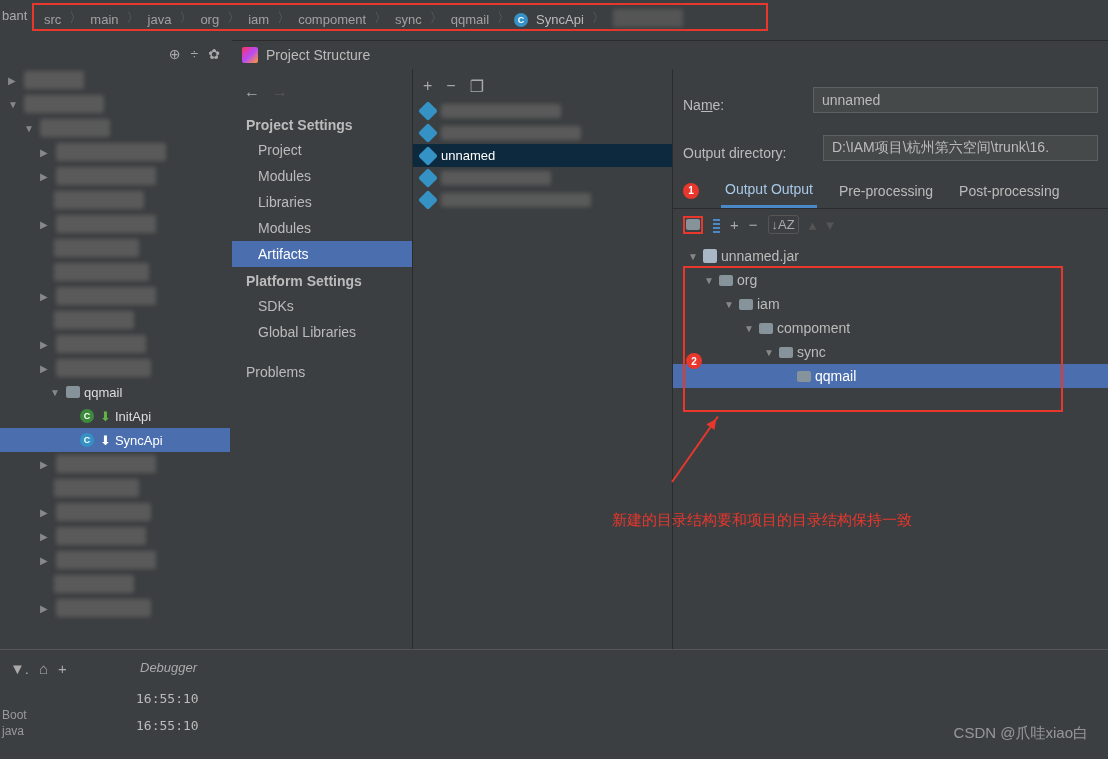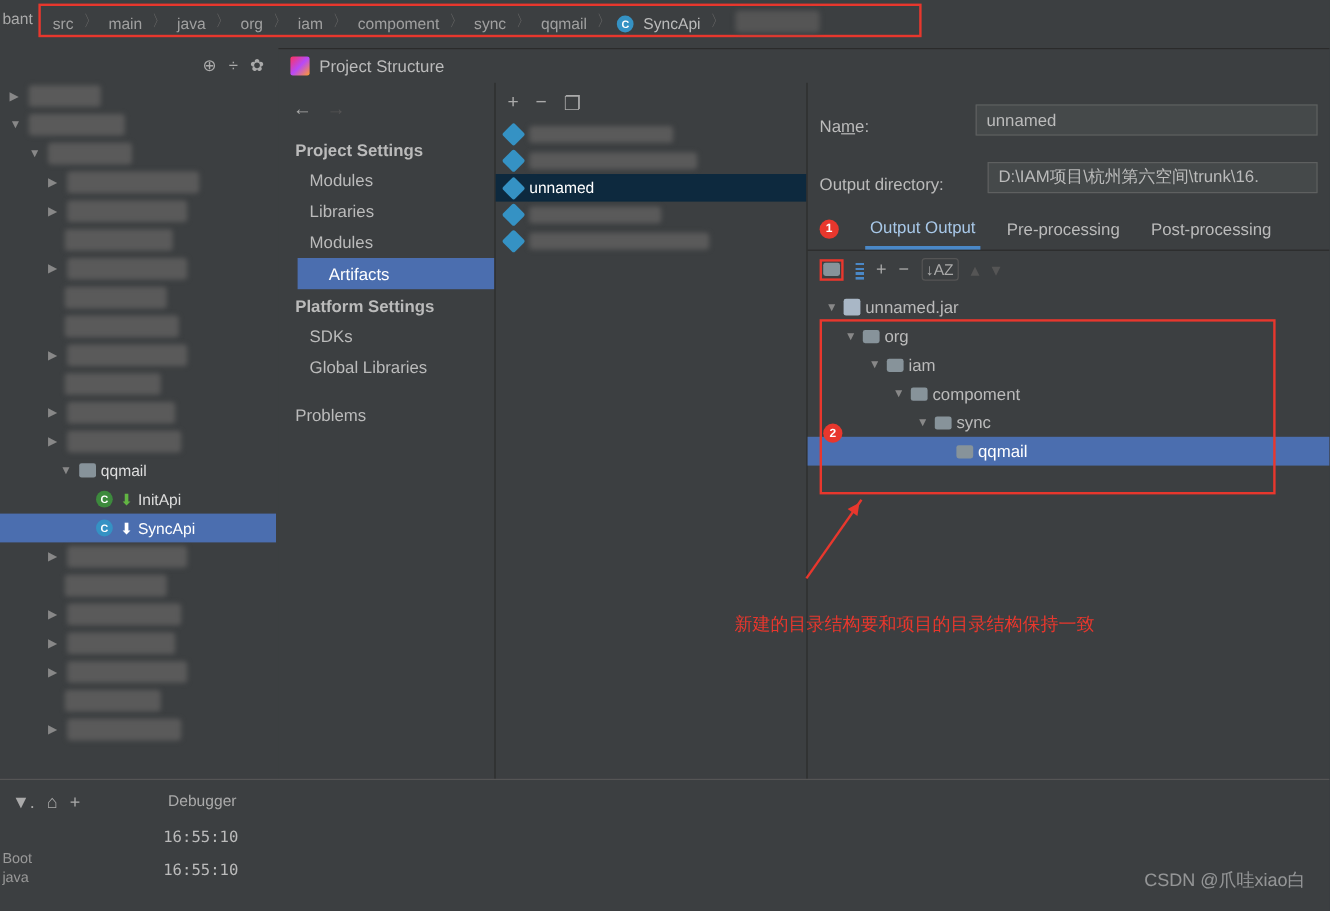--- a/index.html
+++ b/index.html
@@ -31,21 +31,21 @@
 
 .dialog { position: absolute; top: 40px; left: 232px; right: 0; bottom: 0; background: #3C3F41; border-top: 1px solid #2B2B2B; }
 .dialog-title { display: flex; align-items: center; gap: 8px; padding: 6px 10px; font-size: 14px; color: #BBBBBB; }
 .ij-icon { width: 16px; height: 16px; background: linear-gradient(135deg, #FE315D 0%, #B74AF7 50%, #FF9A2A 100%); border-radius: 2px; display: inline-block; }
 
 .dialog-body { display: flex; height: calc(100% - 32px); }
 .nav-col { width: 180px; padding: 10px 0; }
 .nav-header { display: flex; gap: 12px; padding: 4px 12px 10px; color: #AAA; font-size: 16px; }
 .nav-group { padding: 6px 14px 4px; font-weight: bold; color: #BBB; font-size: 14px; }
 .nav-item { padding: 5px 14px 5px 26px; cursor: default; font-size: 14px; }
-.nav-item.selected { background: #4B6EAF; color: #fff; margin-left: 16px; }
+.nav-item.selected { background: #4B6EAF; color: #fff; }
 
 .artifact-col { width: 260px; border-left: 1px solid #2B2B2B; padding-top: 4px; }
 .artifact-toolbar { display: flex; gap: 14px; padding: 4px 10px; font-size: 16px; color: #AAA; }
 .artifact-item { display: flex; align-items: center; gap: 6px; padding: 4px 8px; }
 .artifact-item.selected { background: #0D293E; color: #fff; }
 .jar-icon { width: 14px; height: 14px; background: #3592C4; transform: rotate(45deg); border-radius: 2px; display: inline-block; }
 .artifact-blur { height: 14px; background: #5A5A5A; filter: blur(2px); border-radius: 3px; }
 
 .detail-col { flex: 1; border-left: 1px solid #2B2B2B; padding: 14px 0 0 0; }
 .form-row { display: flex; align-items: flex-end; padding: 4px 10px; gap: 10px; }
@@ -73,21 +73,21 @@
 .jar-archive { width: 14px; height: 14px; background: #A9B7C6; border-radius: 2px; display: inline-block; }
 .dir-icon { width: 14px; height: 11px; background: #87939A; border-radius: 2px; display: inline-block; }
 
 .annotation { position: absolute; color: #E8372D; font-size: 15px; }
 .arrow-line { position: absolute; width: 80px; height: 2px; background: #E8372D; transform-origin: left center; }
 .arrow-line::after { content: ''; position: absolute; right: -2px; top: -4px; border: 5px solid transparent; border-left: 10px solid #E8372D; }
 
 
 .bottom-panel { position: absolute; bottom: 0; left: 0; right: 0; height: 110px; background: #3C3F41; border-top: 1px solid #555; display: flex; }
 .bp-icons { width: 130px; display: flex; align-items: flex-start; gap: 10px; padding: 10px; color: #AAA; font-size: 15px; }
-.bp-tab { padding: 10px; color: #AAA; font-size: 13px; }
+.bp-tab { padding: 10px; color: #AAA; font-size: 13px; font-style: italic; }
 .bp-log { font-family: Consolas, monospace; font-size: 13px; color: #BBB; padding: 6px; }
 .bp-side { position: absolute; bottom: 20px; left: 0; color: #999; font-size: 12px; line-height: 16px; padding-left: 2px; }
 
 .watermark { position: absolute; bottom: 16px; right: 20px; color: rgba(255,255,255,0.45); font-size: 15px; }
 </style>
 </head>
 <body>
 
 <span style="position:absolute;top:8px;left:2px;color:#AAA;font-size:13px">bant</span>
 <div class="breadcrumb">
@@ -216,20 +216,21 @@
     <span>Project Structure</span>
   </div>
   <div class="dialog-body">
 
     <div class="nav-col">
       <div class="nav-header">
         <span>←</span>
         <span style="color:#555">→</span>
       </div>
       <div class="nav-group">Project Settings</div>
+      <div class="nav-item">Project</div>
       <div class="nav-item">Modules</div>
       <div class="nav-item">Libraries</div>
       <div class="nav-item">Modules</div>
       <div class="nav-item selected">Artifacts</div>
       <div class="nav-group">Platform Settings</div>
       <div class="nav-item">SDKs</div>
       <div class="nav-item">Global Libraries</div>
       <div style="height:14px"></div>
       <div class="nav-item" style="padding-left:14px">Problems</div>
     </div>

